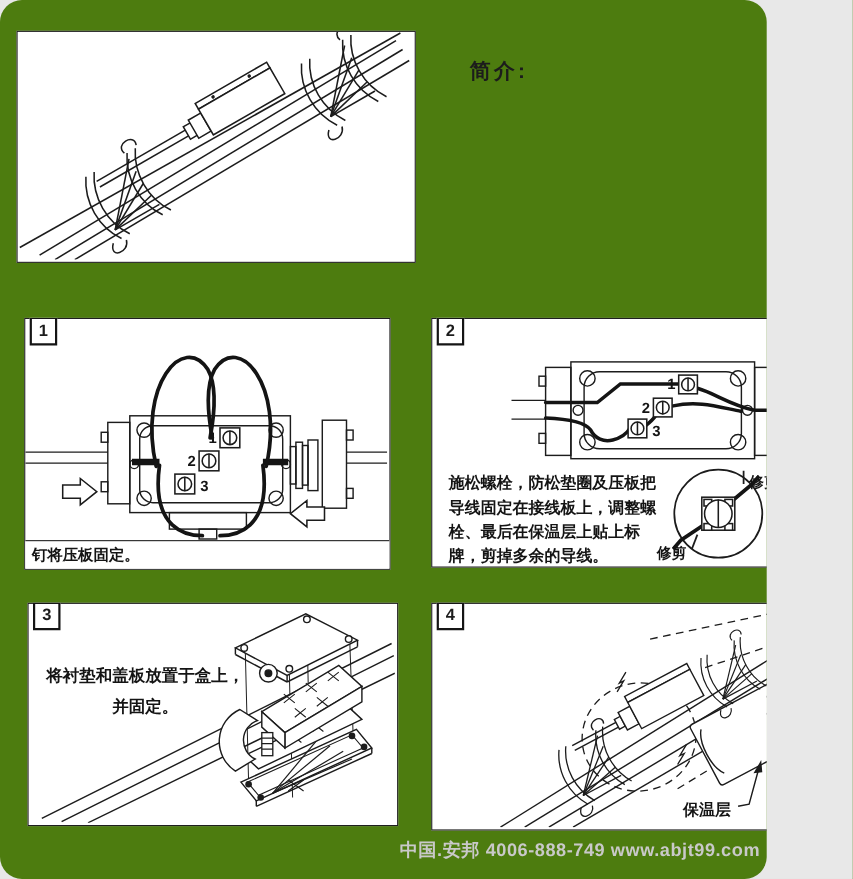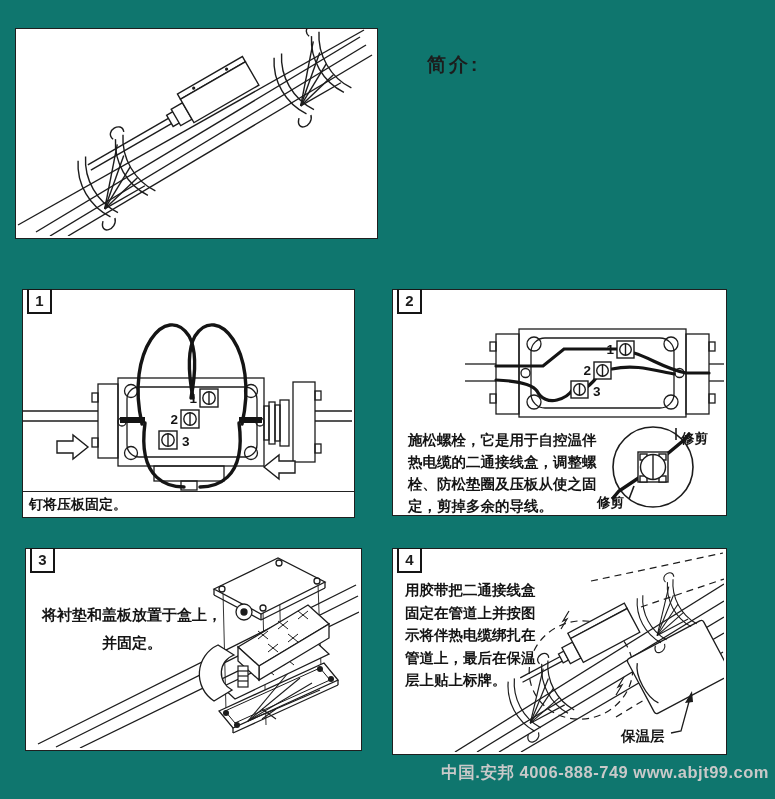--- a/index.html
+++ b/index.html
@@ -1,17 +1,17 @@
 <!DOCTYPE html>
 <html><head>
 <meta charset="utf-8">
 <style>
   html,body{margin:0;padding:0;background:#e8e8e8;}
-  .page{position:relative;width:775px;height:799px;background:#0f766e;overflow:hidden;
-        font-family:"Liberation Sans","DejaVu Sans",sans-serif;color:#1c1c1c;}
+  .page{position:relative;width:697px;height:799px;background:#4d7c0f;overflow:hidden;
+        font-family:"Liberation Sans","DejaVu Sans",sans-serif;color:#1c1c1c;border-radius:20px;}
   .panel{position:absolute;background:#fff;border:1.7px solid #1f1f1f;box-sizing:border-box;}
   .panel svg{position:absolute;left:0;top:0;display:block;}
   .badge{position:absolute;left:4px;top:-1px;width:25px;height:25px;background:#fff;
          border:2px solid #151515;border-top-width:1.3px;box-sizing:border-box;
          font-weight:700;font-size:15px;line-height:21px;text-align:center;z-index:3;}
   .caption{position:absolute;font-weight:700;color:#141414;z-index:2;}
   .cap1{left:0;right:0;bottom:0;height:26px;border-top:1.5px solid #222;
         padding:4px 0 0 6px;font-size:14px;box-sizing:border-box;background:#fff;}
   .cap2{left:15px;top:139px;width:192px;font-size:14.5px;line-height:22px;}
   .cap3{left:14px;top:52px;width:184px;font-size:15px;line-height:28px;text-align:center;}
@@ -200,21 +200,21 @@
           <line x1="260" y1="164" x2="260" y2="190"></line>
         </g>
         <g stroke="#1c1c1c" stroke-width="1.6">
           <line x1="283" y1="138" x2="283" y2="150"></line>
           <line x1="241" y1="196" x2="236" y2="209"></line>
         </g>
         <text x="288" y="153" font-size="13.5">修剪</text>
         <text x="204" y="217" font-size="13.5">修剪</text>
       </g>
     </svg>
-    <div class="caption cap2">施松螺栓，它是用于自控温伴热电缆的二通接线盒，调整螺栓、防松垫圈及压板从使之固定，剪掉多余的导线。</div>
+    <div class="caption cap2">施松螺栓，防松垫圈及压板把导线固定在接线板上，调整螺栓、最后在保温层上贴上标牌，剪掉多余的导线。</div>
   </section>
 
   <section class="panel" style="left:25px;top:548px;width:337px;height:203px;">
     <div class="badge">3</div>
     <svg width="333" height="199" viewBox="0 0 333 199">
       <g fill="none" stroke="#1c1c1c" stroke-width="1.3">
         <line x1="12" y1="195" x2="330" y2="36"></line>
         <line x1="54" y1="199" x2="333" y2="63"></line>
         <line x1="30" y1="198" x2="332" y2="47"></line>
       </g>
@@ -338,18 +338,17 @@
       <g fill="none" stroke="#1c1c1c" stroke-width="1.2">
         <path d="M168,80 l6,-10 l-4,2 l6,-10"></path>
         <path d="M223,146 l6,-10 l-4,2 l6,-10"></path>
       </g>
       <g>
         <path d="M278,184 L288,182 L297,149" fill="none" stroke="#1c1c1c" stroke-width="1.3"></path>
         <polygon points="299,142 292,154 300,153" fill="#1c1c1c"></polygon>
         <text x="228" y="192" font-size="14.5">保温层</text>
       </g>
     </svg>
-    <div class="caption cap4">用胶带把二通接线盒固定在管道上并按图示将伴热电缆绑扎在管道上，最后在保温层上贴上标牌。</div>
   </section>
 
   <div class="watermark">中国.安邦 4006-888-749 www.abjt99.com</div>
 
 </div>
 
 </body></html>

